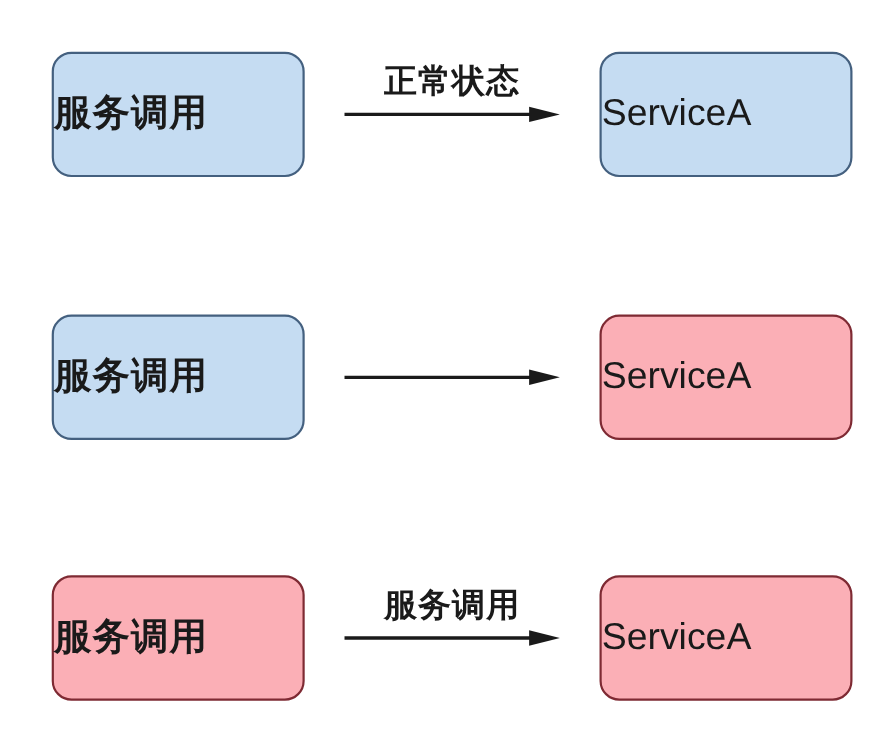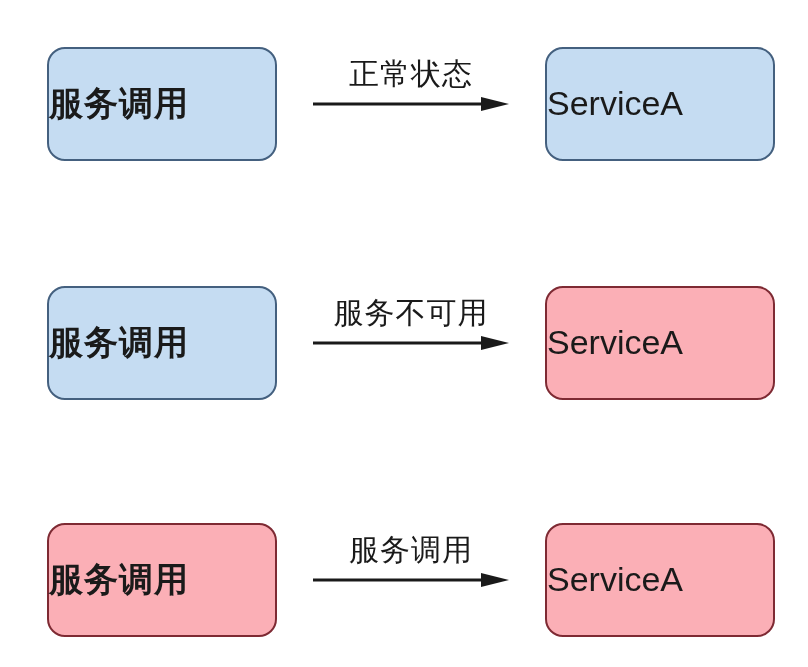--- a/index.html
+++ b/index.html
@@ -66,21 +66,21 @@
     align-items: center;
     justify-content: center;
     height: 100%;
   }
   .arrow-label {
     position: absolute;
     bottom: calc(50% + 9px);
     left: 50%;
     transform: translateX(-50%);
     font-size: 30px;
-    font-weight: 400;
+    font-weight: 700;
     white-space: nowrap;
     color: var(--text-color, #1a1a1a);
     letter-spacing: 1px;
   }
   .arrow-svg {
     display: block;
   }
   .arrow-svg line {
     stroke: var(--arrow-color, #1a1a1a);
     stroke-width: 3;
@@ -108,21 +108,20 @@
     <div class="node-box variant-blue">
       <span class="box-label">ServiceA</span>
     </div>
   </div>
 
   <div class="row row-2">
     <div class="node-box variant-blue">
       <span class="box-label cjk">服务调用</span>
     </div>
     <div class="arrow-group">
-      <span class="arrow-label">服务不可用</span>
       <svg class="arrow-svg" width="196" height="18" viewBox="0 0 196 18">
         <line x1="0" y1="9" x2="172" y2="9"></line>
         <polygon points="168,2 196,9 168,16"></polygon>
       </svg>
     </div>
     <div class="node-box variant-pink">
       <span class="box-label">ServiceA</span>
     </div>
   </div>
 

